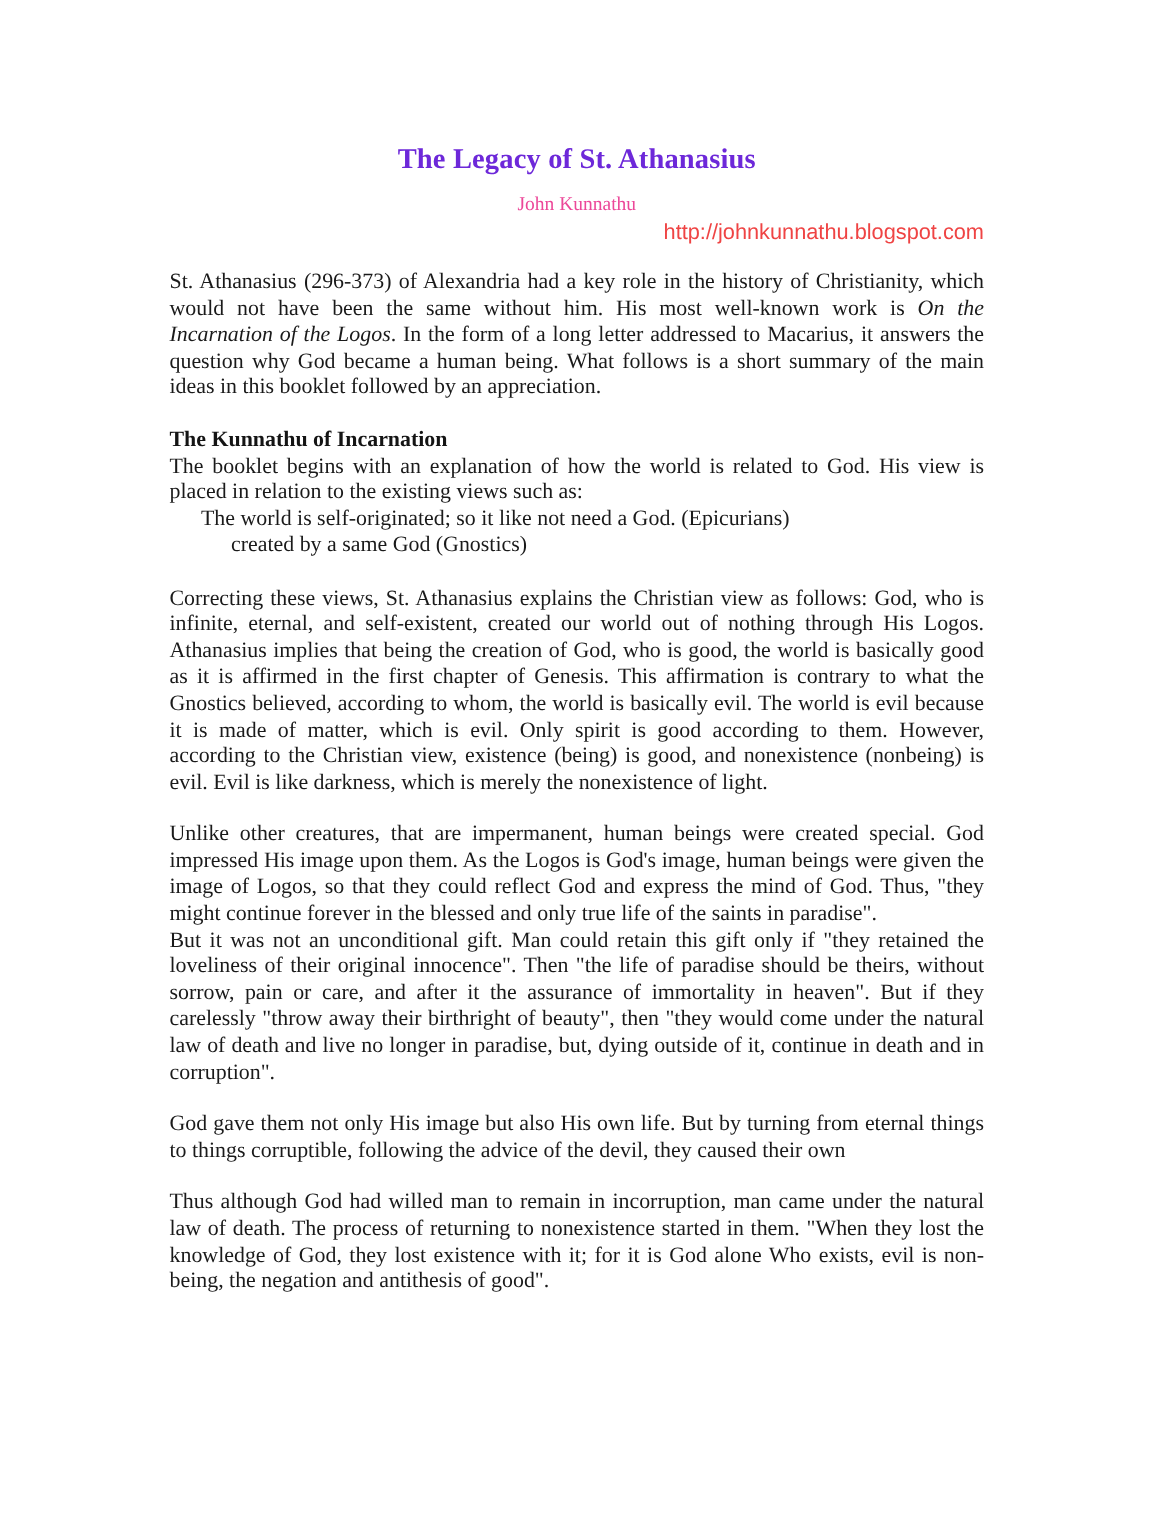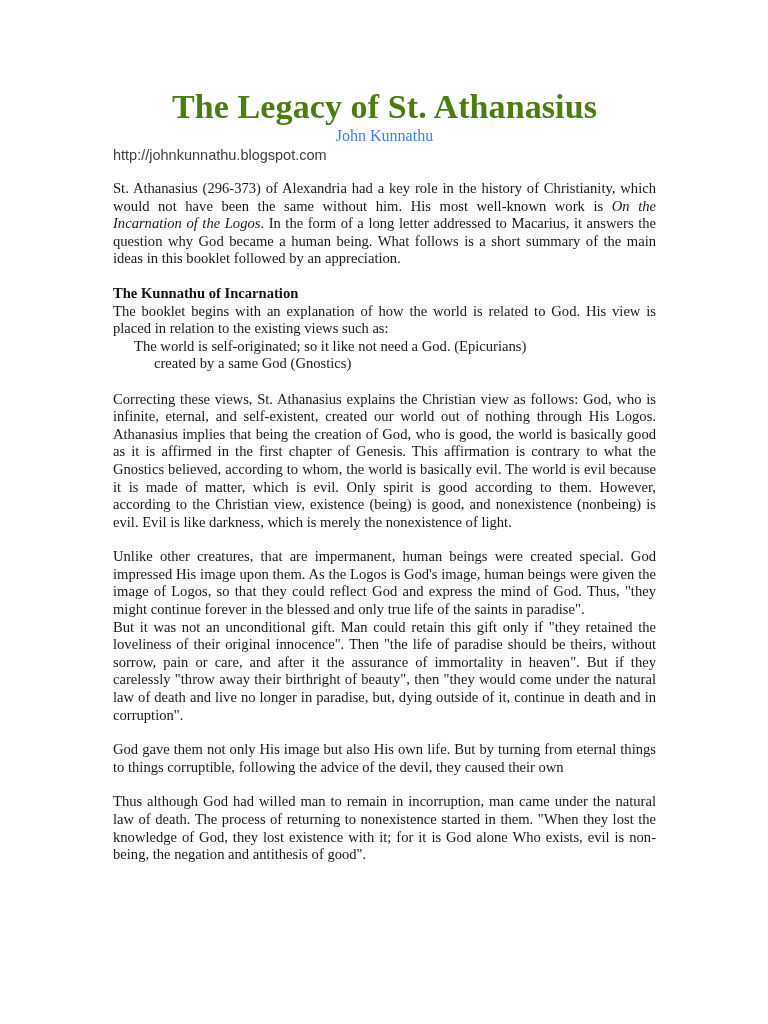--- a/index.html
+++ b/index.html
@@ -31,47 +31,47 @@
     position: absolute;
     left: 113px;
     top: 0;
     width: 543px;
   }
 
   .doc-title {
     text-align: center;
     font-family: "Liberation Serif", "DejaVu Serif", serif;
     font-weight: bold;
-    font-size: 34px;
+    font-size: 19px;
     line-height: 30px;
     letter-spacing: 0.1px;
     margin: 0;
     padding-top: 92px;
-    color: #4d7c0f;
+    color: #6d28d9;
   }
 
   .doc-author {
     text-align: center;
     font-family: "Liberation Serif", "DejaVu Serif", serif;
-    font-size: 16px;
+    font-size: 13px;
     line-height: 17px;
     margin: 0;
     padding-top: 5px;
-    color: #3b82f6;
+    color: #ec4899;
   }
 
   .doc-url {
     display: block;
-    text-align: left;
+    text-align: right;
     font-family: "Liberation Sans", "DejaVu Sans", sans-serif;
     font-size: 14.5px;
     line-height: 19px;
     margin: 0;
     padding-top: 2px;
-    color: #404040;
+    color: #ef4444;
     text-decoration: none;
   }
 
   .body-block {
     margin-top: 15px;
   }
 
   p.para {
     margin: 0 0 17px 0;
     font-size: 14.6px;

